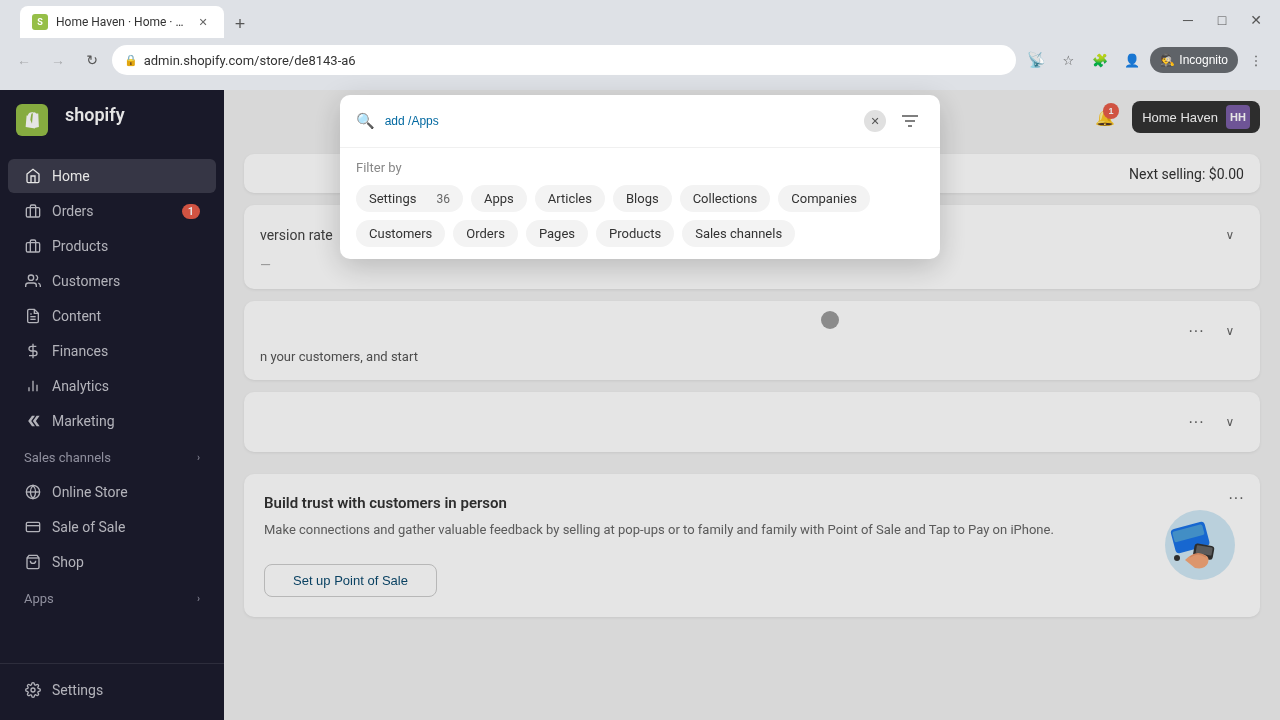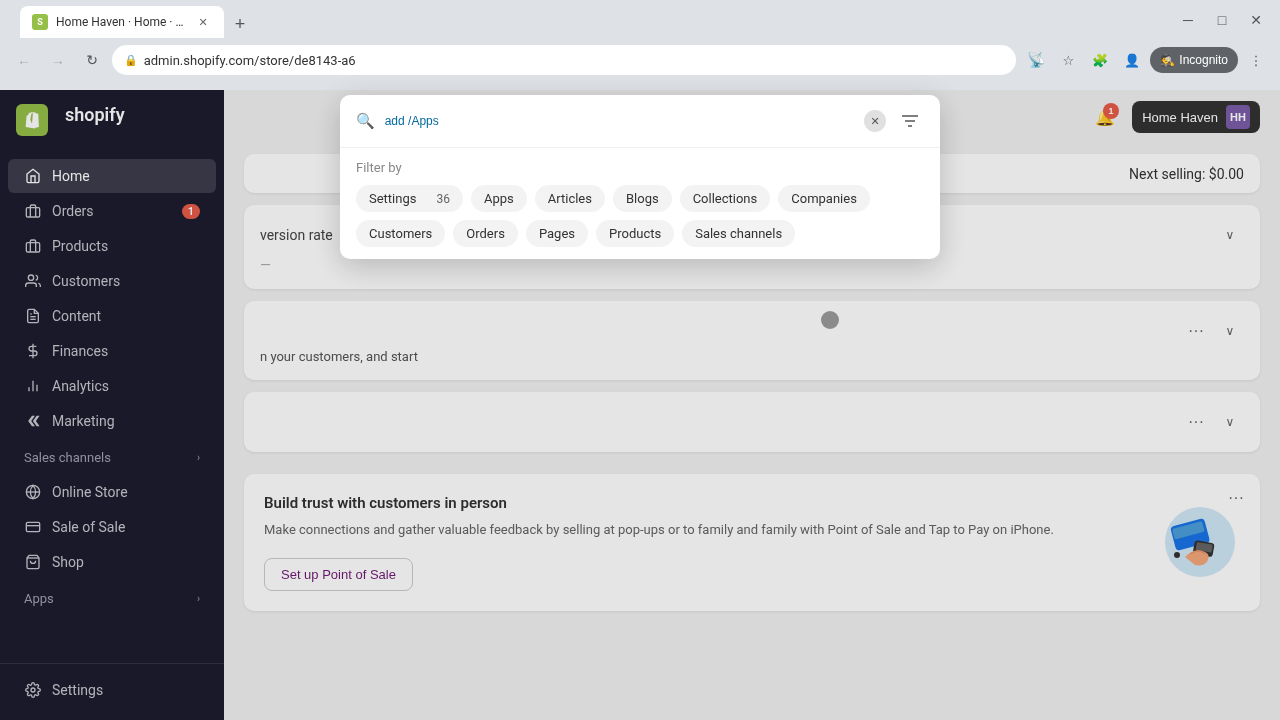--- a/index.html
+++ b/index.html
@@ -487,28 +487,28 @@
       align-items: center;
       gap: 28px;
       box-shadow: 0 1px 3px rgba(0,0,0,0.08);
       margin: 0 20px 12px;
     }
     .bottom-card-text { flex: 1; }
     .bottom-card-title { font-size: 15px; font-weight: 600; color: #333; margin-bottom: 8px; }
     .bottom-card-desc { font-size: 13px; color: #666; line-height: 1.5; }
     .bottom-card-btn {
       display: inline-block;
-      margin-top: 18px;
-      padding: 8px 16px;
+      margin-top: 24px;
+      padding: 8px 28px;
       border: 1.5px solid #ccc;
       border-radius: 8px;
       font-size: 13px;
       cursor: pointer;
       background: white;
-      color: #701a75;
+      color: #0c4a6e;
     }
     .bottom-card-illustration {
       width: 100px;
       height: 80px;
       flex-shrink: 0;
       display: flex;
       align-items: center;
       justify-content: center;
     }
   </style>

